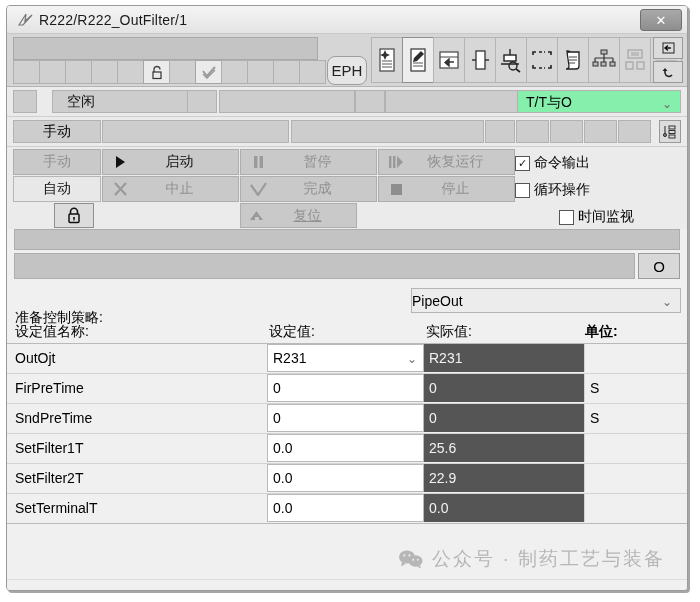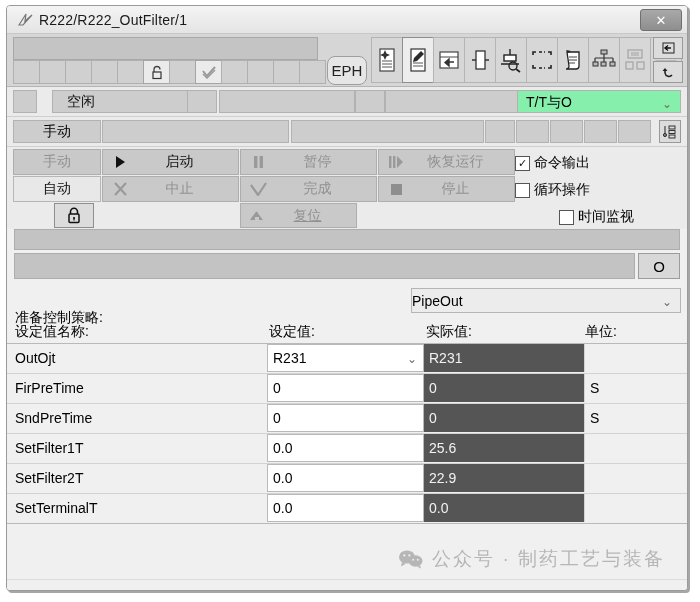--- a/index.html
+++ b/index.html
@@ -653,21 +653,21 @@
       <span>PipeOut</span>
       <span class="chev">⌄</span>
     </div>
   </div>
 
   <div class="tablewrap">
     <div class="thead">
       <span class="th" style="left:8px;">设定值名称:</span>
       <span class="th" style="left:262px;">设定值:</span>
       <span class="th" style="left:419px;">实际值:</span>
-      <span class="th" style="left:578px;">单位:</span>
+      <span class="th" style="left:578px;font-weight:bold;">单位:</span>
     </div>
 
     <div class="trow">
       <span class="c-name">OutOjt</span>
       <div class="c-set">
         <span>R231</span>
         <span class="chev">⌄</span>
       </div>
       <div class="c-act">R231</div>
       <div class="c-unit"></div>

